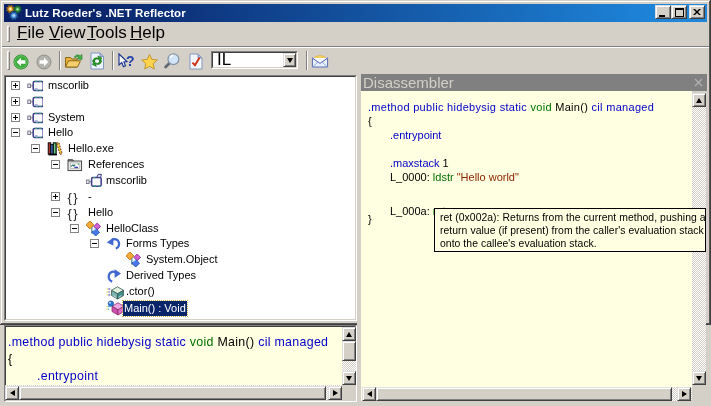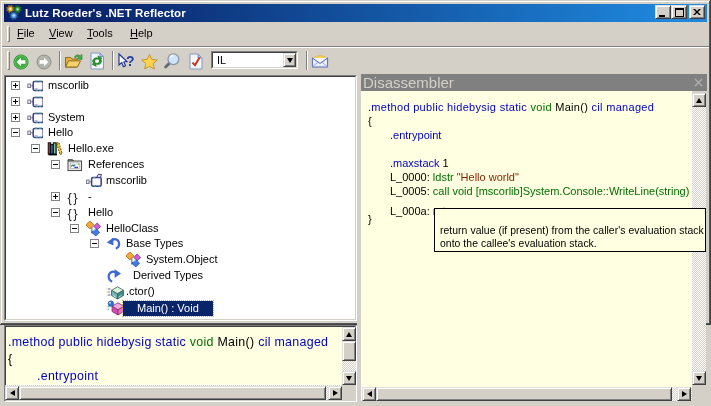--- a/index.html
+++ b/index.html
@@ -1,24 +1,24 @@
 <!DOCTYPE html>
 <html><head><meta charset="utf-8"><style>
 *{margin:0;padding:0;box-sizing:border-box}
 html,body{width:711px;height:406px;overflow:hidden}
 body{font-family:"Liberation Sans",sans-serif;font-size:11px;background:#d4d0c8;position:relative}
 .a{position:absolute}
 .win{left:0;top:0;width:711px;height:325px;background:#d4d0c8}
 .b3{background:#d4d0c8;border:1px solid;border-color:#dfdfdf #404040 #404040 #dfdfdf;box-shadow:inset 1px 1px 0 #fff,inset -1px -1px 0 #808080}
 .trk{background:repeating-conic-gradient(#ffffff 0% 25%,#d4d0c8 0% 50%);background-size:2px 2px}
-.tb{font-size:11px;color:#000;white-space:nowrap}
+.tb{font-size:17px;color:#000;white-space:nowrap}
 .blue{color:#0000c8}.grn{color:#007000}.red{color:#8b2500}.gry{color:#a0a0a0}.bk{color:#000}
 .bold{font-weight:normal}
 .row{position:absolute;white-space:nowrap;font-size:11px}
-.sel{background:#0a246a;color:#fff;padding:0 14px;outline:1px dotted #c8b050}
+.sel{background:#0a246a;color:#fff;padding:0 1px;outline:1px dotted #c8b050}
 .tri-u{width:0;height:0;border-left:3px solid transparent;border-right:3px solid transparent;border-bottom:5px solid #000}
 .tri-d{width:0;height:0;border-left:3px solid transparent;border-right:3px solid transparent;border-top:5px solid #000}
 .tri-l{width:0;height:0;border-top:3px solid transparent;border-bottom:3px solid transparent;border-right:5px solid #000}
 .tri-r{width:0;height:0;border-top:3px solid transparent;border-bottom:3px solid transparent;border-left:5px solid #000}
 .ctr{display:flex;align-items:center;justify-content:center}
 </style></head><body>
 <div class="a win">
 <div class="a" style="left:0;top:0;right:0;height:1px;background:#d4d0c8"></div>
 <div class="a" style="left:0;top:0;width:1px;bottom:0;background:#d4d0c8"></div>
 <div class="a" style="left:1px;top:1px;right:2px;height:1px;background:#fff"></div>
@@ -258,34 +258,34 @@
     </svg>
 <div class="row" style="left:106px;top:220px;height:16px;line-height:16px">HelloClass</div>
 <svg class="a" style="left:90px;top:239px" width="9" height="9" viewBox="0 0 9 9">
       <rect x="0.5" y="0.5" width="8" height="8" fill="#fff" stroke="#848484"></rect>
       <rect x="2" y="4" width="5" height="1" fill="#000"></rect>
     </svg>
 <svg class="a" style="left:106px;top:236px" width="16" height="16" viewBox="0 0 16 16">
       <path d="M9.8 12.6 C12.8 11.8 13.8 8.4 12.6 5.6 C11.6 3.2 8.6 2.4 6.4 3.8" fill="none" stroke="#4068d0" stroke-width="2.3"></path>
       <polygon points="0.8,6.4 7.4,1.6 7.4,9.6" fill="#4068d0"></polygon>
     </svg>
-<div class="row" style="left:126px;top:235px;height:16px;line-height:16px">Base Types</div>
+<div class="row" style="left:126px;top:235px;height:16px;line-height:16px">Forms Types</div>
 <svg class="a" style="left:126px;top:252px" width="16" height="16" viewBox="0 0 16 16">
       <path d="M5.8 5.5 V11.8 H9" fill="none" stroke="#5c8c94" stroke-width="1.3"></path>
       <polygon points="3.9,-0.1 7.9,3.9 3.9,7.9 -0.1,3.9" fill="#f4a838" stroke="#b87818" stroke-width="0.9"></polygon>
       <polygon points="11.2,2 14.6,5.4 11.2,8.8 7.8,5.4" fill="#d060d0" stroke="#9030a0" stroke-width="0.9"></polygon>
       <polygon points="9.7,7.4 13.5,11.2 9.7,15 5.9,11.2" fill="#4878e8" stroke="#2850b0" stroke-width="0.9"></polygon>
       <path d="M7.4 9.8 L9.6 7.6" stroke="#a8e0f0" stroke-width="1.1"></path>
     </svg>
 <div class="row" style="left:146px;top:251px;height:16px;line-height:16px">System.Object</div>
 <svg class="a" style="left:106px;top:268px" width="16" height="16" viewBox="0 0 16 16">
       <path d="M6.2 13.6 C3 12.6 1.8 9 3.2 6.2 C4.4 3.8 7.4 3 9.6 4.4" fill="none" stroke="#4068d0" stroke-width="2.3"></path>
       <polygon points="8.6,1.2 15,5.6 8.6,10" fill="#4068d0"></polygon>
     </svg>
-<div class="row" style="left:133px;top:267px;height:16px;line-height:16px">Derived Types</div>
+<div class="row" style="left:126px;top:267px;height:16px;line-height:16px">Derived Types</div>
 <svg class="a" style="left:106px;top:284px" width="19" height="16" viewBox="0 0 19 16">
       <g stroke-width="1.2">
         <path d="M0.5 5 h1.6" stroke="#e8e060"></path>
         <path d="M2.3 5 h2" stroke="#5858c8"></path>
         <path d="M0.5 8 h1.6" stroke="#e8e060"></path>
         <path d="M2.3 8 h1.6" stroke="#5858c8"></path>
         <path d="M0.5 11 h1.6" stroke="#e8e060"></path>
         <path d="M2.3 11 h2" stroke="#5858c8"></path>
       </g>
       <polygon points="11.5,2.8 17.5,6.3 11.5,9.8 5.5,6.3" fill="#dff2df" stroke="#3a5a52" stroke-width="0.8"></polygon>
@@ -314,21 +314,20 @@
 <svg class="a" style="left:694px;top:78px" width="9" height="9" viewBox="0 0 9 9">
       <path d="M1 1 L8 8 M8 1 L1 8" stroke="#b0b0b0" stroke-width="1.3"></path>
     </svg>
 <div class="a" style="left:361px;top:91px;width:331px;height:296px;background:#ffffe1"></div>
 <div class="a" style="left:361px;top:387px;width:1px;height:14px;background:#ffffe1"></div>
 <div class="row" style="left:368px;top:100px;height:14px;line-height:14px;letter-spacing:0.3px"><span class="blue">.method public hidebysig static </span><span class="grn">void</span><span class="bk"> </span><span class="bk bold">Main</span><span class="bk">() </span><span class="blue">cil managed</span></div>
 <div class="row" style="left:368px;top:114px;height:14px;line-height:14px"><span class="bk">{</span></div>
 <div class="row" style="left:390px;top:128px;height:14px;line-height:14px"><span class="blue">.entrypoint</span></div>
 <div class="row" style="left:390px;top:156px;height:14px;line-height:14px"><span class="blue">.maxstack</span><span class="bk"> 1</span></div>
 <div class="row" style="left:390px;top:170px;height:14px;line-height:14px"><span class="bk">L_0000: </span><span class="grn">ldstr</span><span class="bk"> </span><span class="red">"Hello world"</span></div>
-<div class="row" style="left:390px;top:184px;height:14px;line-height:14px"><span class="bk">L_0005: </span><span class="grn">call void [mscorlib]System.Console::WriteLine(string)</span></div>
 <div class="row" style="left:390px;top:204px;height:14px;line-height:14px"><span class="bk">L_000a: </span><span class="grn">ret</span></div>
 <div class="row" style="left:368px;top:212px;height:14px;line-height:14px"><span class="bk">}</span></div>
 <div class="a trk" style="left:692px;top:93px;width:14px;height:294px"></div>
 <div class="a b3 ctr" style="left:692px;top:93px;width:14px;height:14px">
       <span class="tri-u"></span>
     </div>
 <div class="a b3 ctr" style="left:692px;top:371px;width:14px;height:14px">
       <span class="tri-d"></span>
     </div>
 <div class="a" style="left:692px;top:385px;width:14px;height:16px;background:#d4d0c8"></div>
@@ -357,14 +356,15 @@
 <div class="a" style="left:342px;top:385px;width:14px;height:15px;background:#d4d0c8"></div>
 <div class="a trk" style="left:5px;top:385px;width:337px;height:15px"></div>
 <div class="a b3 ctr" style="left:5px;top:386px;width:14px;height:14px">
       <span class="tri-l"></span>
     </div>
 <div class="a b3" style="left:19px;top:386px;width:307px;height:14px"></div>
 <div class="a b3 ctr" style="left:328px;top:386px;width:14px;height:14px">
       <span class="tri-r"></span>
     </div>
 <div class="a" style="left:434px;top:208px;width:272px;height:44px;background:#ffffe1;border:1px solid #000"></div>
+<div class="row" style="left:440px;top:212px;height:12px;line-height:12px;color:#000;font-size:10.4px;letter-spacing:0.05px">ret (0x002a): Returns from the current method, pushing a</div>
 <div class="row" style="left:440px;top:238px;height:12px;line-height:12px;color:#000;font-size:10.4px;letter-spacing:0.05px">onto the callee's evaluation stack.</div>
 <div class="row" style="left:440px;top:225px;height:12px;line-height:12px;color:#000;font-size:10.4px;letter-spacing:0.05px">return value (if present) from the caller's evaluation stack</div>
 </div>
 </body></html>

